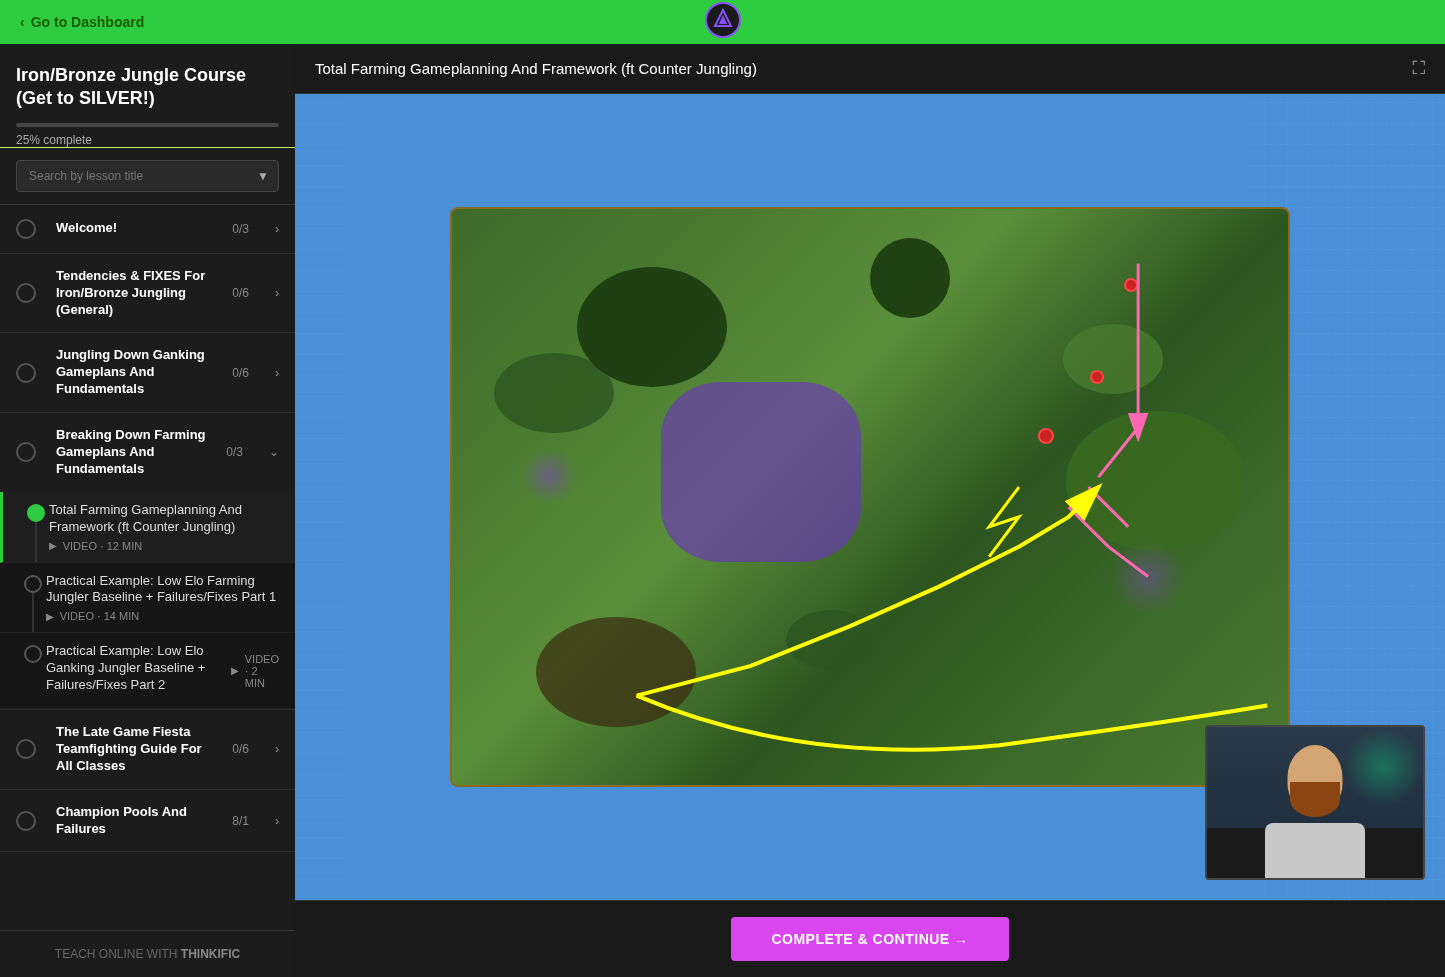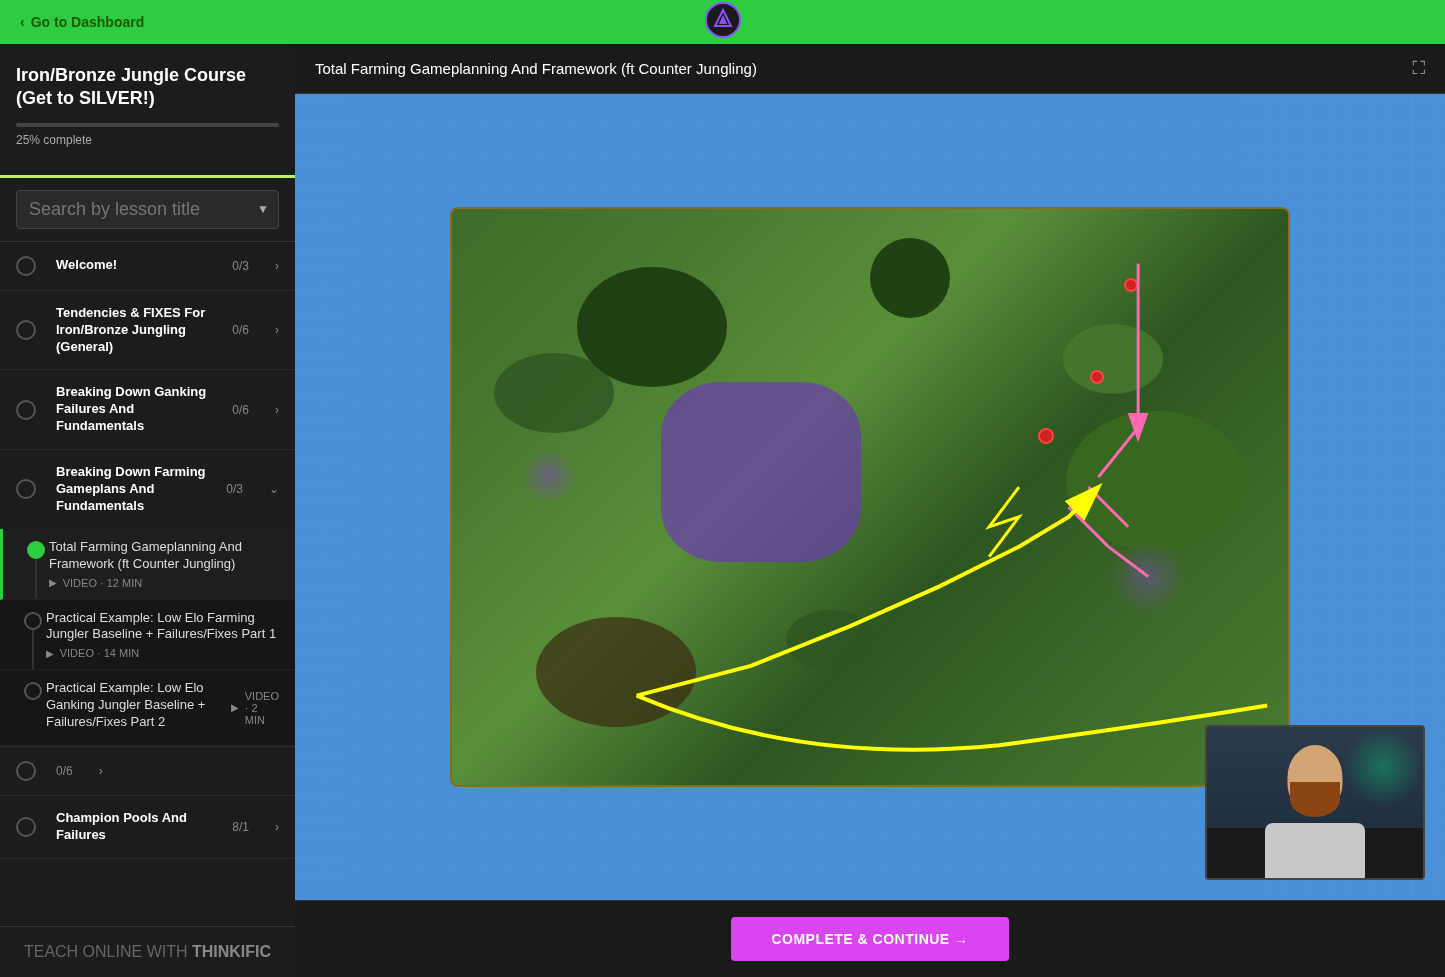--- a/index.html
+++ b/index.html
@@ -55,22 +55,22 @@
     .sidebar {
       width: 295px;
       background: #1c1c1c;
       display: flex;
       flex-direction: column;
       overflow: hidden;
       flex-shrink: 0;
     }
 
     .course-title-section {
-      padding: 20px 16px 28px;
-      border-bottom: 3px solid #bef264;
+      padding: 20px 16px 0;
+      border-bottom: 1px solid #bef264;
     }
     .course-title {
       font-size: 18px;
       font-weight: 700;
       color: #fff;
       line-height: 1.3;
       margin-bottom: 12px;
     }
     .progress-bar-container {
       width: 100%;
@@ -99,21 +99,21 @@
       display: flex;
       align-items: center;
     }
     .search-input {
       width: 100%;
       background: #2a2a2a;
       border: 1px solid #444;
       border-radius: 4px;
       color: #fde047;
       padding: 8px 12px;
-      font-size: 18px;
+      font-size: 12px;
       outline: none;
     }
     .search-chevron {
       position: absolute;
       right: 10px;
       color: #aaa;
       font-size: 12px;
       pointer-events: none;
     }
 
@@ -190,21 +190,21 @@
       align-items: center;
       gap: 6px;
       font-size: 11px;
       color: #888;
     }
 
     .sidebar-footer {
       padding: 16px;
       border-top: 1px solid #333;
       text-align: center;
-      font-size: 16px;
+      font-size: 12px;
       color: #666;
     }
     .sidebar-footer span.thinkific {
       font-weight: 700;
       color: #888;
     }
 
     
     .content-area {
       flex: 1;
@@ -432,21 +432,21 @@
           <div class="circle-icon"></div>
           <span class="section-title">Tendencies &amp; FIXES For Iron/Bronze Jungling (General)</span>
           <span class="section-count">0/6</span>
           <span class="chevron">›</span>
         </div>
       </div>
 
       <div class="section-item">
         <div class="section-header">
           <div class="circle-icon"></div>
-          <span class="section-title">Breaking Down Ganking Failures And Fundamentals</span>
+          <span class="section-title">Jungling Down Ganking Gameplans And Fundamentals</span>
           <span class="section-count">0/6</span>
           <span class="chevron">›</span>
         </div>
       </div>
 
       <div class="section-item">
         <div class="section-header">
           <div class="circle-icon"></div>
           <span class="section-title">Breaking Down Farming Gameplans And Fundamentals</span>
           <span class="section-count">0/3</span>
@@ -488,20 +488,21 @@
               </div>
             </div>
           </div>
 
         </div>
       </div>
 
       <div class="section-item">
         <div class="section-header">
           <div class="circle-icon"></div>
+          <span class="section-title">The Late Game Fiesta Teamfighting Guide For All Classes</span>
           <span class="section-count">0/6</span>
           <span class="chevron">›</span>
         </div>
       </div>
 
       <div class="section-item">
         <div class="section-header">
           <div class="circle-icon"></div>
           <span class="section-title">Champion Pools And Failures</span>
           <span class="section-count">8/1</span>

